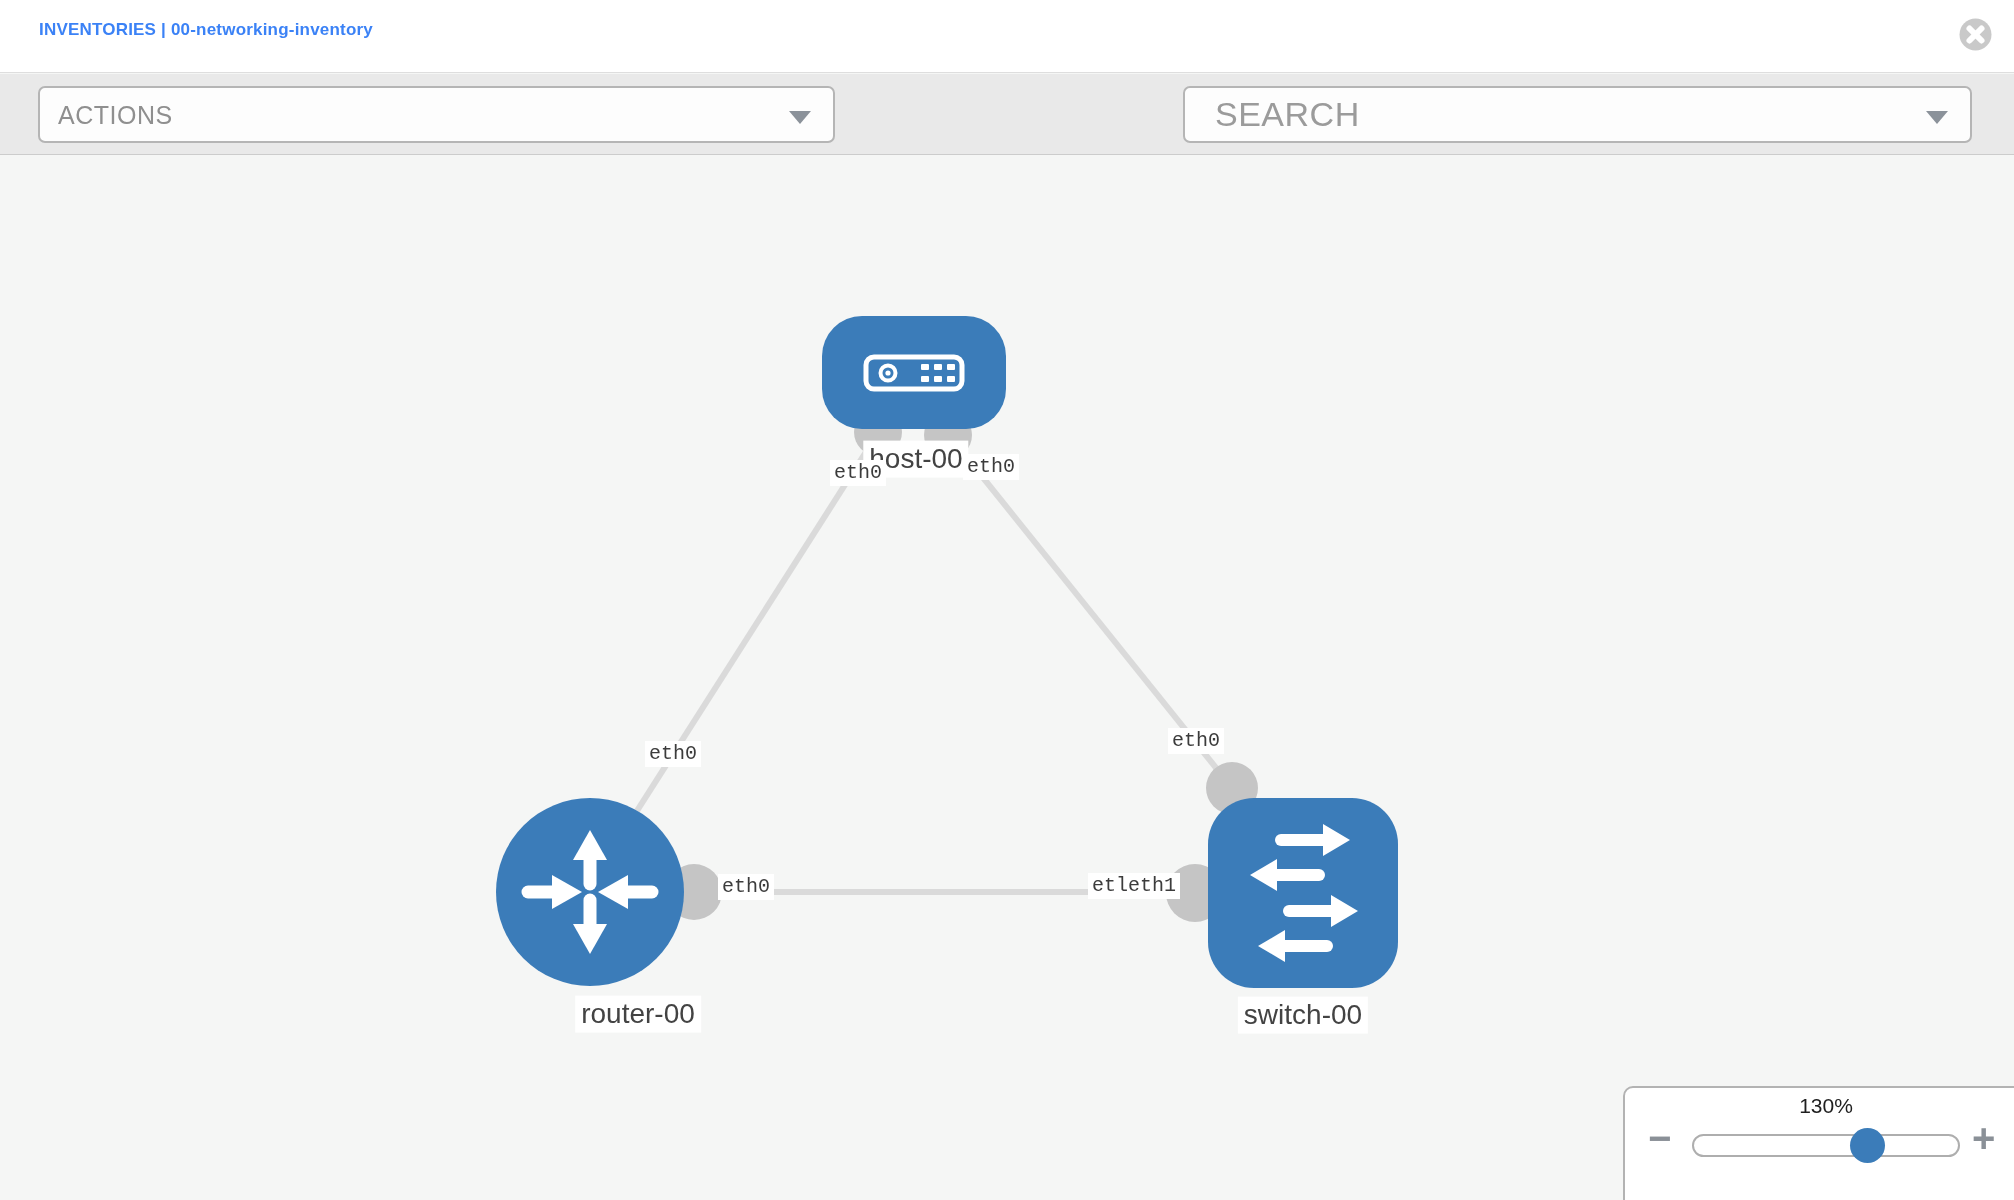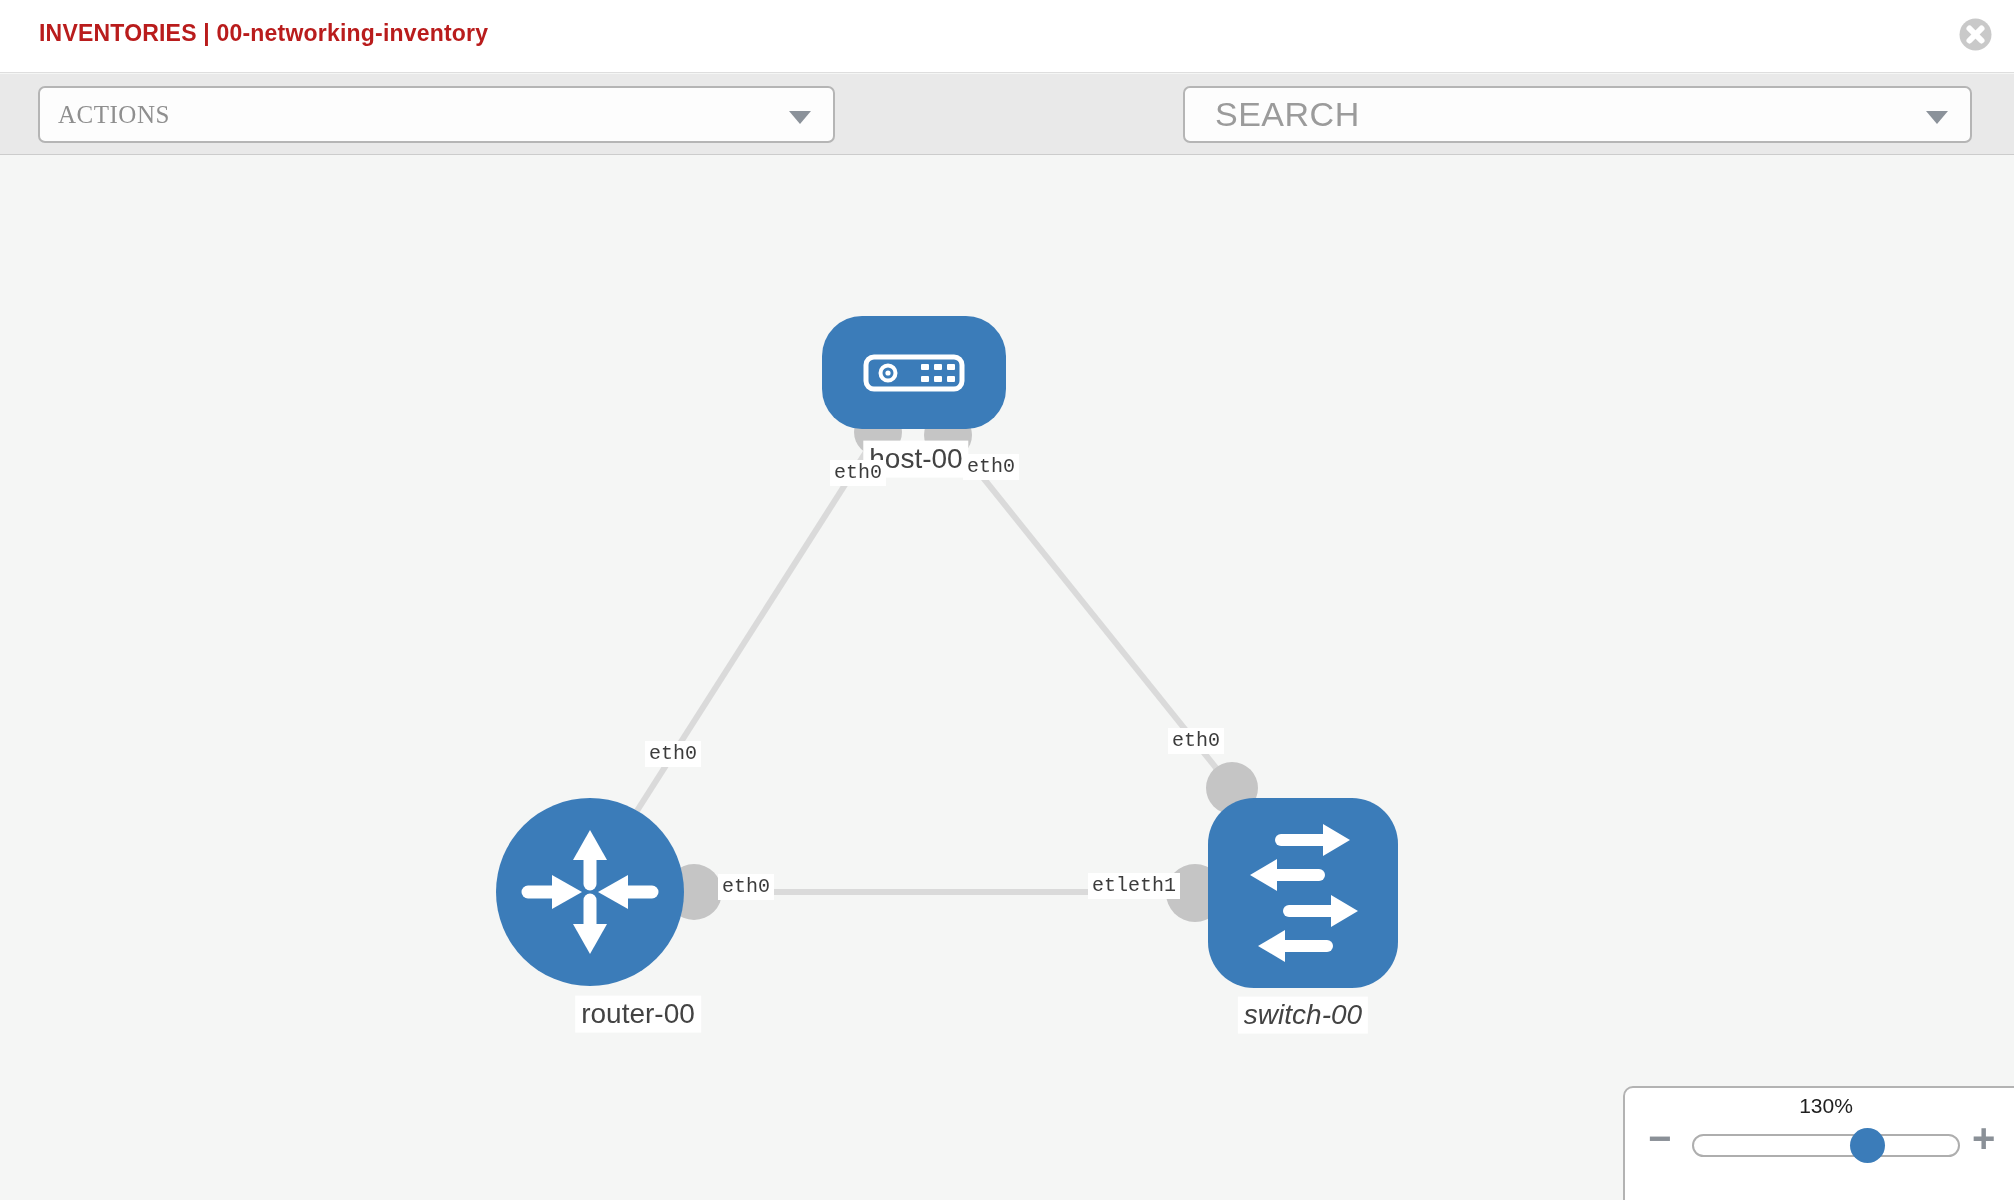--- a/index.html
+++ b/index.html
@@ -3,31 +3,31 @@
 <meta charset="utf-8">
 <style>
   * { margin:0; padding:0; box-sizing:border-box; }
   html,body { width:2014px; height:1200px; overflow:hidden;
     font-family:"Liberation Sans", sans-serif; background:#f5f6f5; }
   .app { position:relative; width:2014px; height:1200px; }
 
   
   .hdr { position:absolute; left:0; top:0; width:100%; height:73px;
     background:#ffffff; border-bottom:1px solid #dedede; }
-  .hdr-title { position:absolute; left:39px; top:20px; font-size:23px;
-    font-weight:700; color:#b91c1c; letter-spacing:0.2px; }
+  .hdr-title { position:absolute; left:39px; top:20px; font-size:17px;
+    font-weight:700; color:#3b82f6; letter-spacing:0.2px; }
   .close-btn { position:absolute; right:22px; top:18px; width:33px; height:33px;
     cursor:pointer; }
 
   
   .tbar { position:absolute; left:0; top:74px; width:100%; height:81px;
     background:#e9e9e9; border-bottom:1px solid #cccccc; }
   .combo { position:absolute; top:12px; height:57px; background:#fdfdfd;
     border:2px solid #b5b5b5; border-radius:7px; }
-  .combo-actions { left:38px; width:797px;font-family:Liberation Serif, serif; }
+  .combo-actions { left:38px; width:797px; }
   .combo-search  { left:1183px; width:789px; }
   .combo-label { position:absolute; left:18px; top:13px; font-size:25px;
     color:#8f8f8f; letter-spacing:0.5px; }
   .caret { position:absolute; right:22px; top:23px; width:0; height:0;
     border-left:11px solid transparent; border-right:11px solid transparent;
     border-top:13px solid #8b929a; }
   .search-input { position:absolute; left:0; top:0; width:100%; height:100%;
     border:none; outline:none; background:transparent; font-family:inherit;
     font-size:34px; color:#555; padding:0 60px 0 30px; letter-spacing:0.5px; }
   .search-input::placeholder { color:#9b9b9b; opacity:1; }
@@ -158,21 +158,21 @@
           <line x1="-14" y1="18" x2="30" y2="18" stroke-width="12"></line>
           <polygon points="55,18 28,2 28,34" stroke="none"></polygon>
           <line x1="24" y1="53" x2="-20" y2="53" stroke-width="12"></line>
           <polygon points="-45,53 -18,37 -18,69" stroke="none"></polygon>
         </g>
       </g>
     </svg>
 
     <div class="node-label" style="left:916px; top:303px;">host-00</div>
     <div class="node-label" style="left:590px; top:858px;margin-left:48px;">router-00</div>
-    <div class="node-label" style="left:1303px; top:859px;font-style:italic;">switch-00</div>
+    <div class="node-label" style="left:1303px; top:859px;">switch-00</div>
 
     <div class="if-label" style="left:858px; top:317px;">eth0</div>
     <div class="if-label" style="left:991px; top:311px;">eth0</div>
     <div class="if-label" style="left:673px; top:598px;">eth0</div>
     <div class="if-label" style="left:1196px; top:585px;">eth0</div>
     <div class="if-label" style="left:746px; top:731px;">eth0</div>
     <div class="if-label" style="left:1134px; top:730px;">etleth1</div>
   </div>
 
   <div class="zoom-panel">

